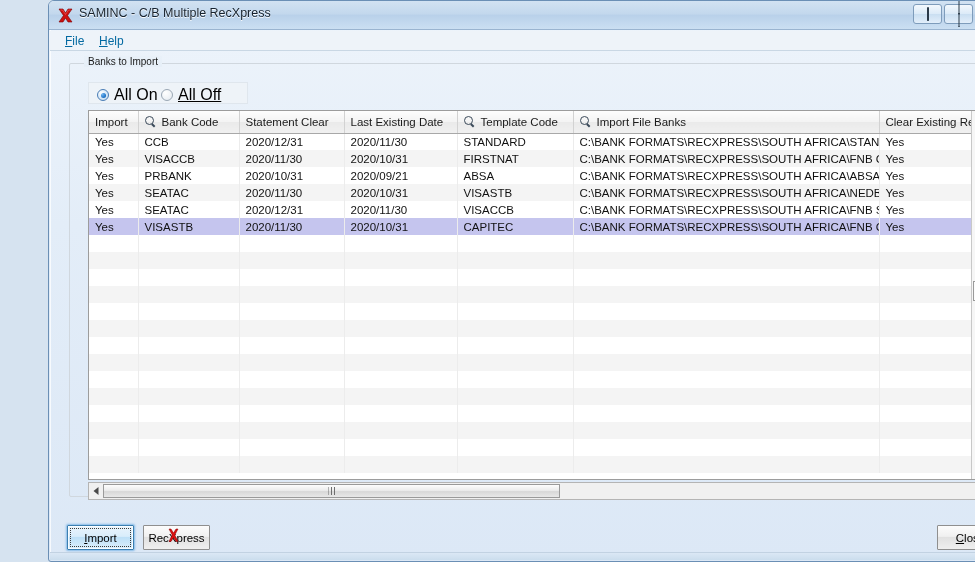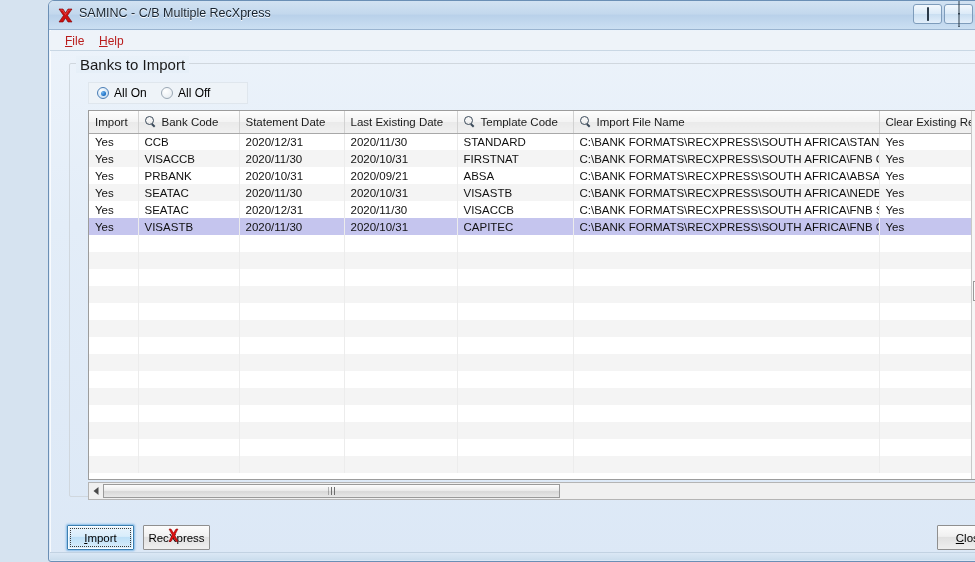--- a/index.html
+++ b/index.html
@@ -67,54 +67,54 @@
   .max-g::before { content:""; display:block; height:2px; background:#44556a; }
 
   
   .menubar {
     position: absolute; left: 1px; top: 30px; width: 973px; height: 20px;
     background: #eef3f9;
     border-bottom: 1px solid #c9d7e4;
   }
   .menu-item {
     position: absolute; top: 3px;
-    font-size: 12px; color: #b91c1c; padding: 0 7px;
+    font-size: 12px; color: #0369a1; padding: 0 7px;
   }
   .menu-item u { text-decoration: underline; }
   .menu-file { left: 8px; }
   .menu-help { left: 42px; }
 
   
   .groupbox {
     position: absolute; left: 20px; top: 62px; width: 934px; height: 434px;
     border: 1px solid #d0d7de;
     border-radius: 2px;
     background: transparent;
   }
   .groupbox-title {
-    position: absolute; left: 6px; top: -8px;
+    position: absolute; left: 14px; top: -8px;
     background: linear-gradient(to bottom,#e9f1f9,#e6eff8);
     padding: 0 4px;
-    font-size: 15px; color: #1a1a1a;
+    font-size: 10px; color: #1a1a1a;
   }
 
   
   .radio-panel {
     position: absolute; left: 18px; top: 18px;
     width: 160px; height: 22px;
     background: #eef3f8;
     border: 1px solid #dfe6ed;
   }
   .radio {
     position: absolute; top: 3px;
     display: flex; align-items: center; gap: 5px;
-    font-size: 12px; color: #000; text-align: center;
+    font-size: 16px; color: #000; text-align: center;
   }
   .radio.on { left: 8px; }
-  .radio.off { left: 72px; }
+  .radio.off { left: 72px; text-decoration: underline; }
   .radio-dot {
     width: 12px; height: 12px; border-radius: 50%;
     border: 1px solid #9aa7b4;
     background: radial-gradient(circle at 35% 30%, #ffffff 0%, #eef2f6 60%, #dfe6ed 100%);
     position: relative;
   }
   .radio.on .radio-dot {
     border-color: #4a7db5;
     background: radial-gradient(circle at 35% 30%, #ffffff 0%, #dcebf8 45%, #c2d9ee 100%);
   }
@@ -329,38 +329,38 @@
                 </span>
             </th>
             <th>
               <span class="hdr-inner">
                 <span class="mag"></span>
                 <span>Bank Code</span>
               </span>
             </th>
             <th>
               <span class="hdr-inner">
-                  <span>Statement Date</span>
+                  <span>Statement Clear</span>
                 </span>
             </th>
             <th>
               <span class="hdr-inner">
                   <span>Last Existing Date</span>
                 </span>
             </th>
             <th>
               <span class="hdr-inner">
                 <span class="mag"></span>
                 <span>Template Code</span>
               </span>
             </th>
             <th>
               <span class="hdr-inner">
                 <span class="mag"></span>
-                <span>Import File Name</span>
+                <span>Import File Banks</span>
               </span>
             </th>
             <th>
               <span class="hdr-inner">
                   <span>Clear Existing Recor</span>
                 </span>
             </th>
           </tr>
         </thead>
         <tbody>

